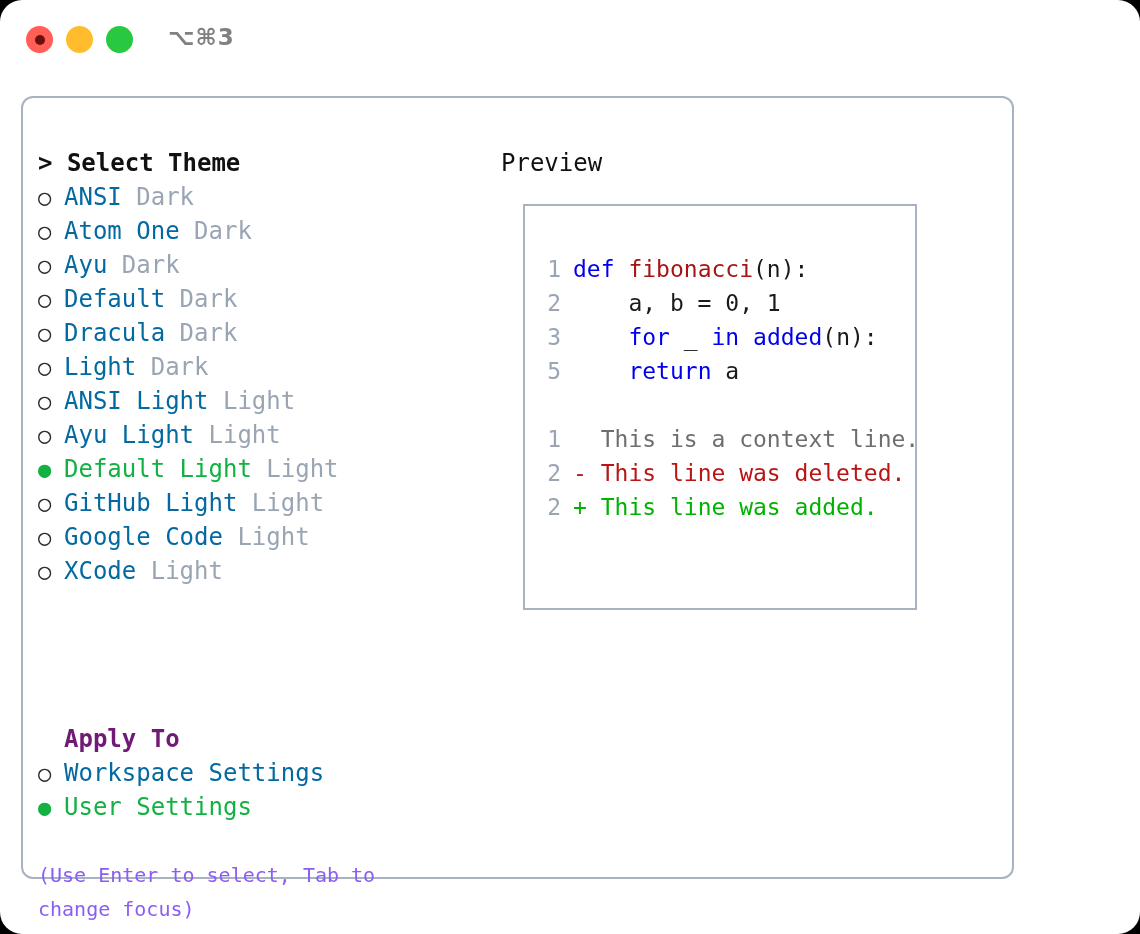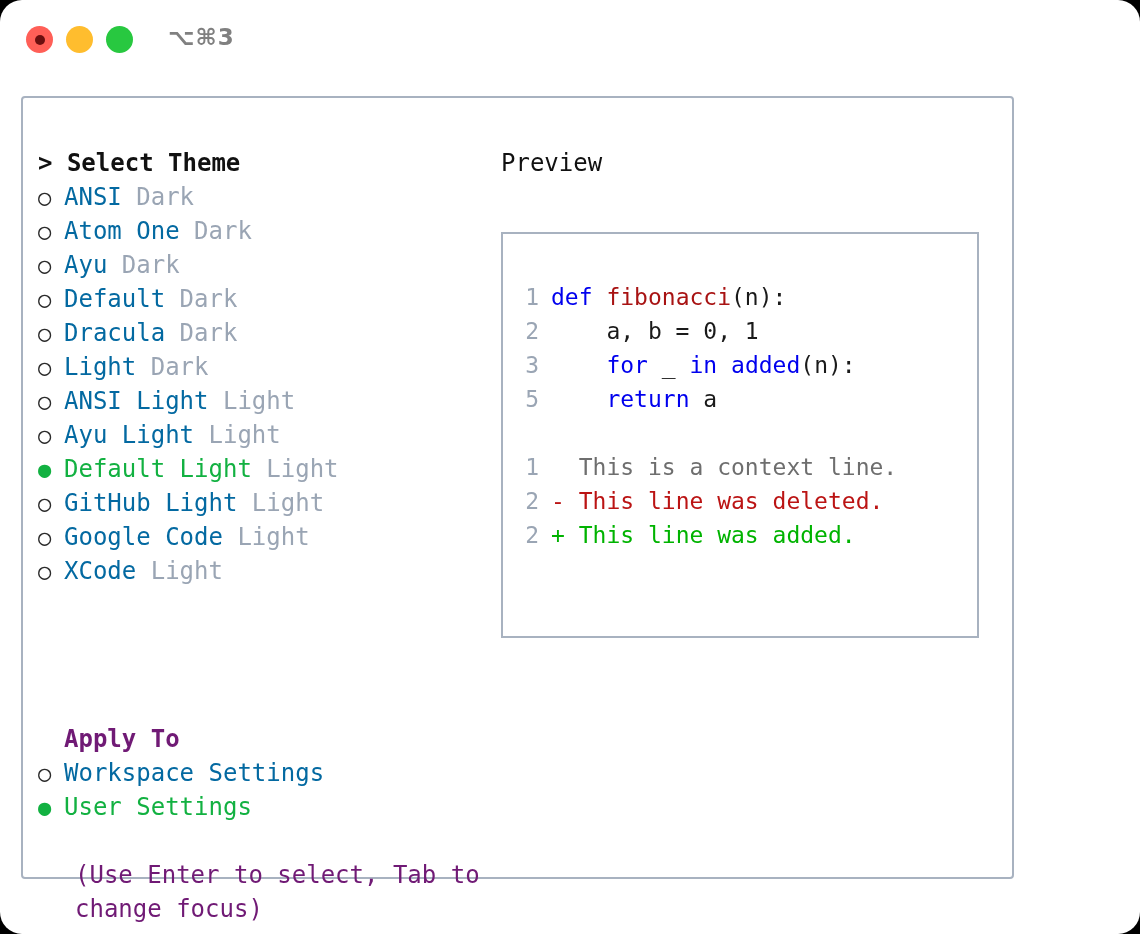--- a/index.html
+++ b/index.html
@@ -65,21 +65,21 @@
   }
 
   
   #main-panel {
     position: absolute;
     left: 21px;
     top: 96px;
     width: 993px;
     height: 783px;
     border: 2px solid #a8b2c0;
-    border-radius: 4px;
+    border-radius: 12px;
     box-sizing: border-box;
     background: #ffffff;
   }
 
   
   #theme-column {
     position: absolute;
     left: 15px;
     top: 48px;
     width: 450px;
@@ -133,52 +133,50 @@
     padding-left: 26px;
     white-space: pre;
   }
 
   
   #hint-text {
     position: absolute;
     left: 15px;
     top: 760px;
     width: 420px;
-    font-size: 24px;
-    line-height: 34px;
-    color: #701a75;
-    margin-left: 37px;
+    font-size: 20px;
+    line-height: 34px;
+    color: #8b5cf6;
   }
 
   
   #preview-column {
     position: absolute;
     left: 478px;
     top: 48px;
     width: 500px;
   }
   #preview-header {
     font-size: 24px;
     font-weight: 400;
     color: #111111;
     height: 34px;
     line-height: 34px;
     white-space: pre;
   }
 
   #preview-box {
     position: absolute;
-    left: 478px;
+    left: 500px;
     top: 106px;
-    width: 478px;
+    width: 394px;
     height: 406px;
     border: 2px solid #a8b2c0;
     box-sizing: border-box;
     background: #ffffff;
-    margin-top: 28px;
   }
 
   #code-area {
     position: absolute;
     left: 14px;
     top: 46px;
     width: 450px;
   }
   .code-line {
     height: 34px;

